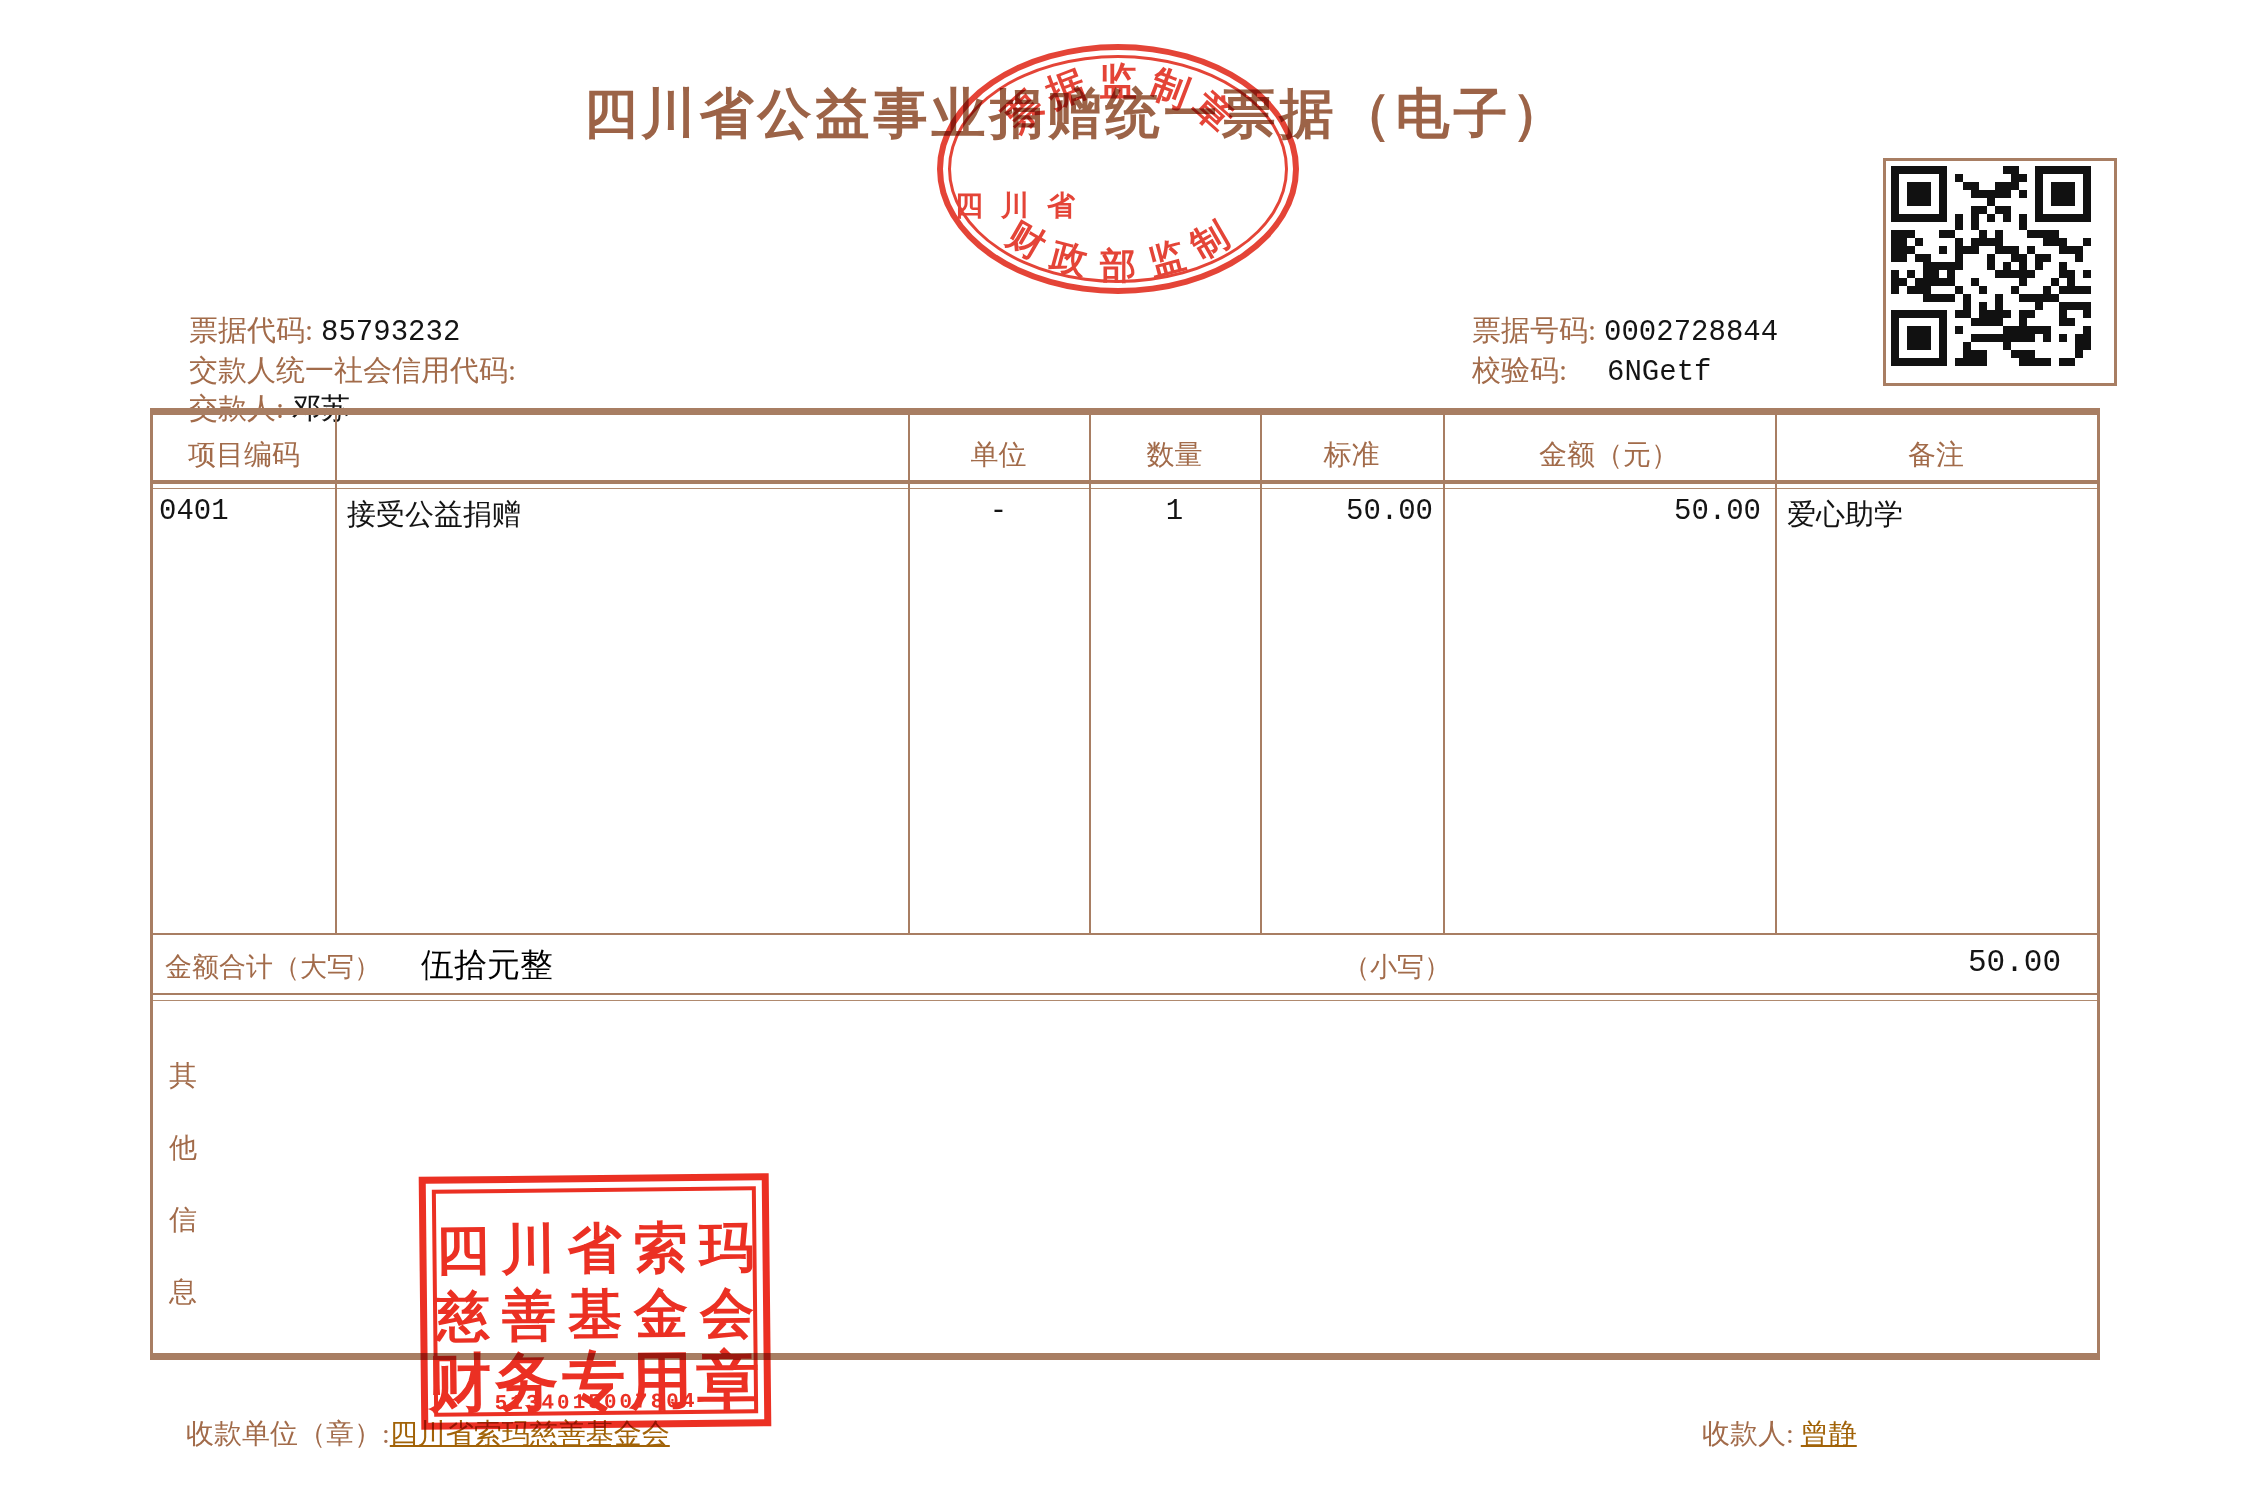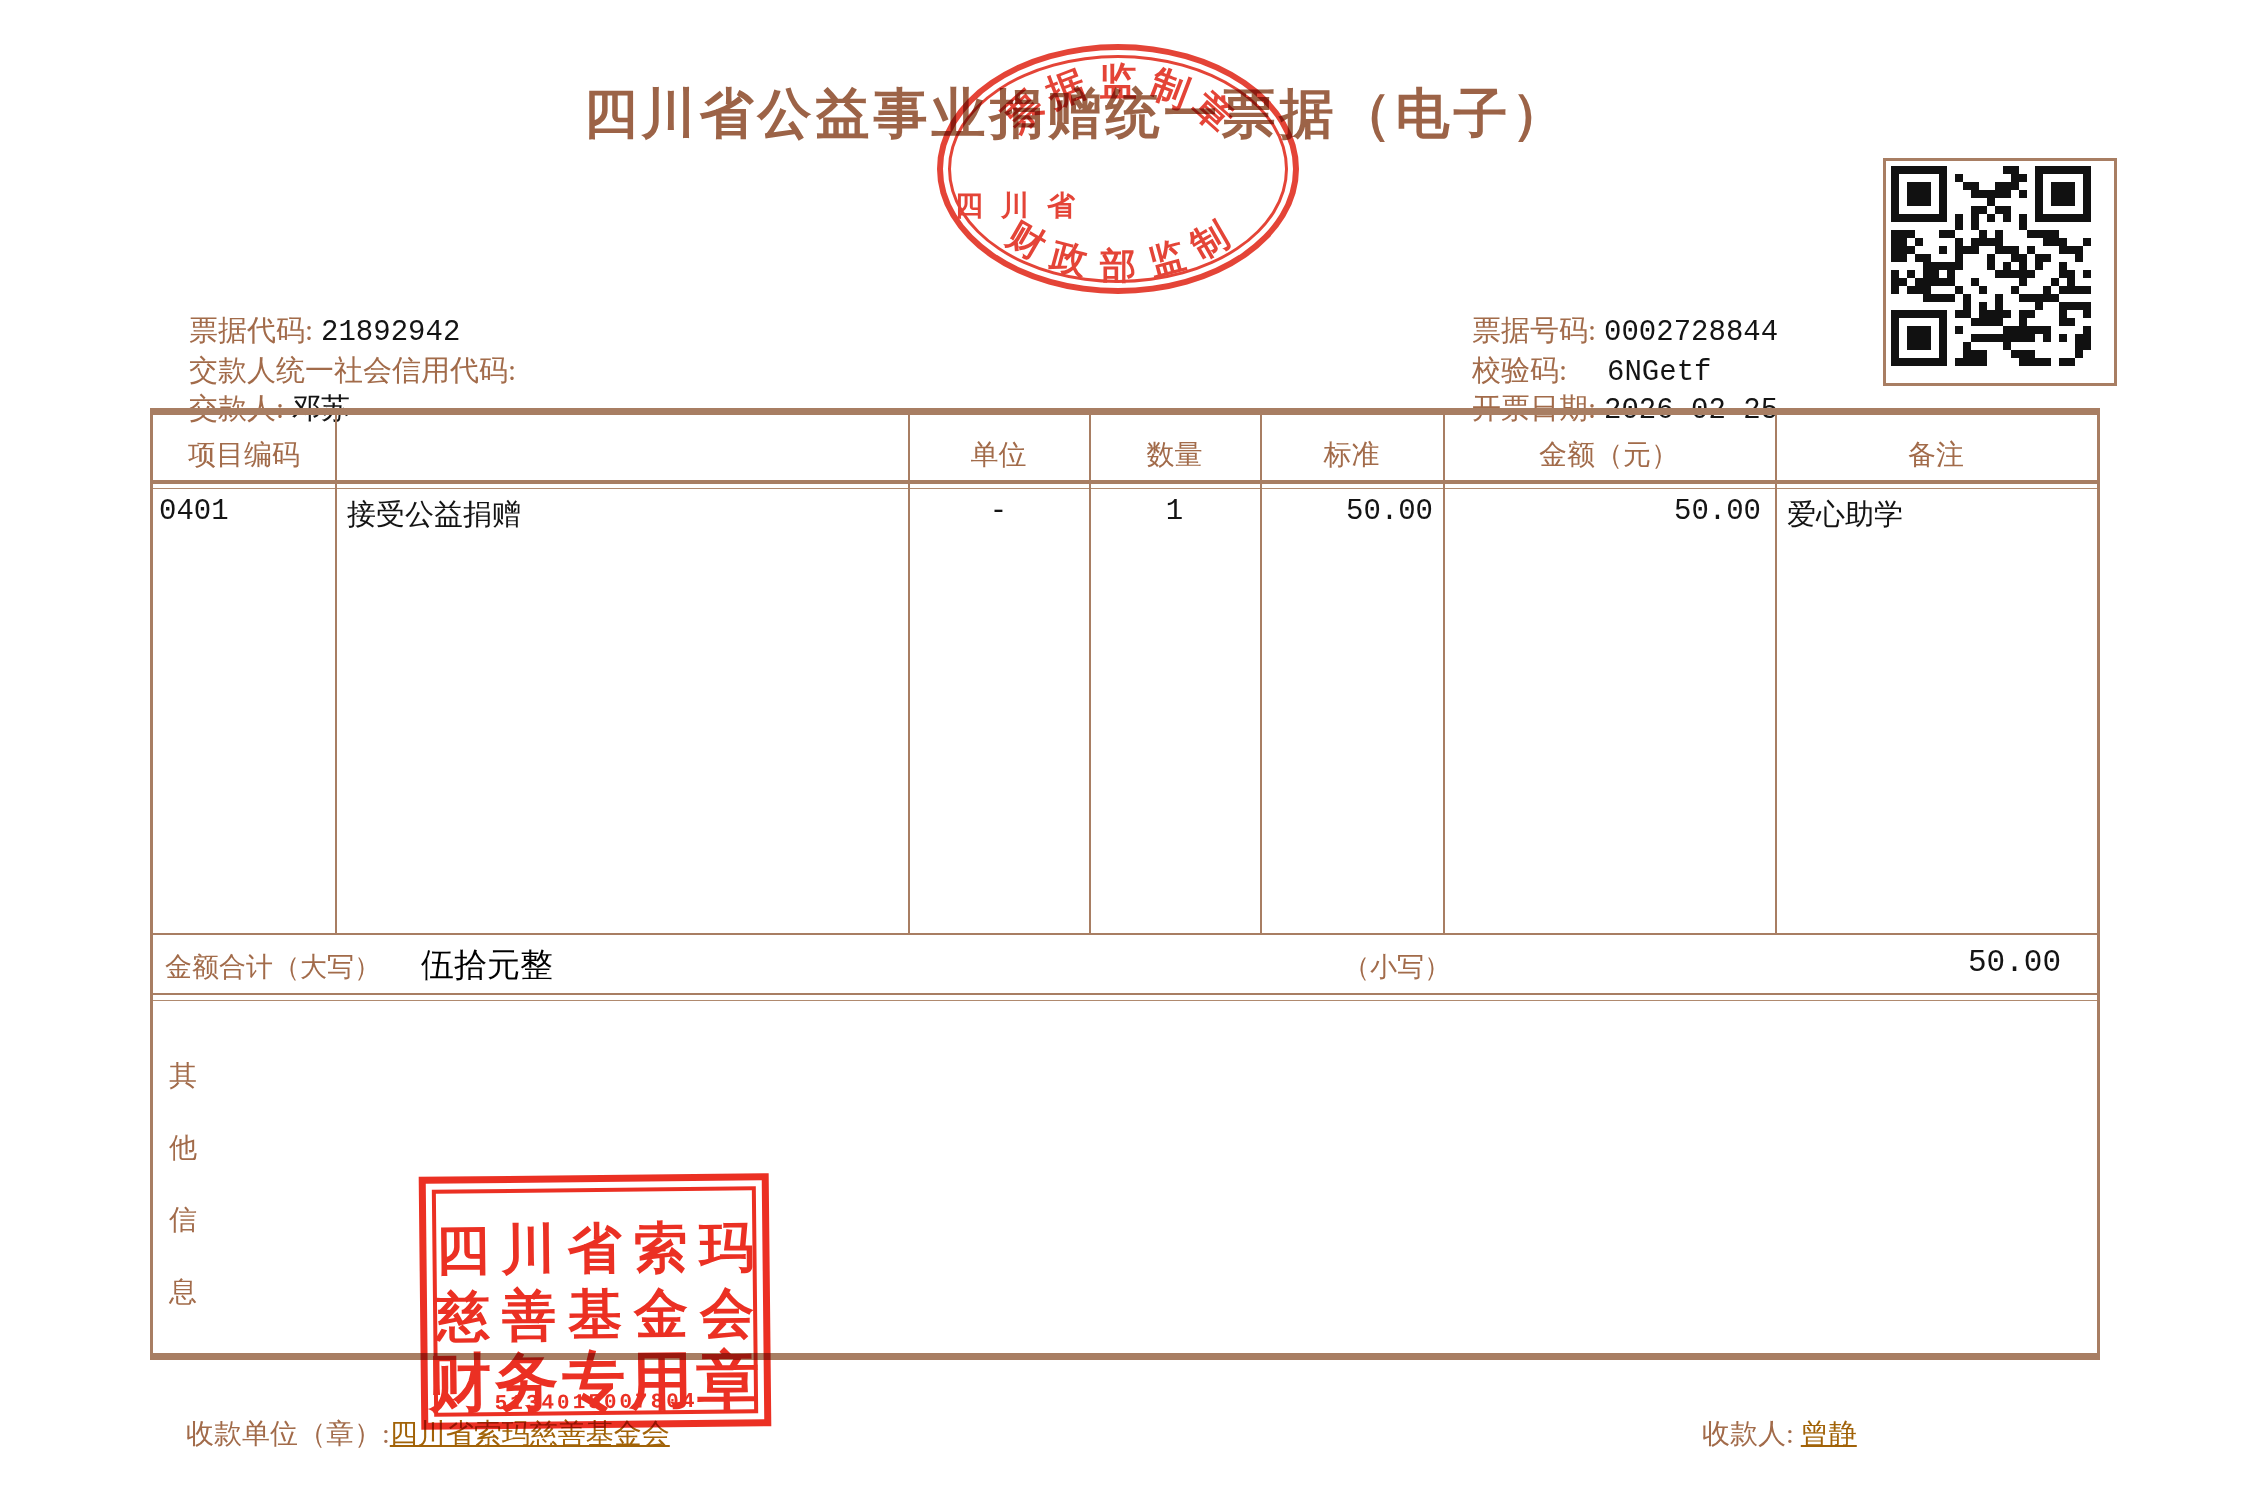--- a/index.html
+++ b/index.html
@@ -394,37 +394,34 @@
         <rect x="88" y="192" width="8" height="8" fill="#111"></rect>
         <rect x="128" y="192" width="8" height="8" fill="#111"></rect>
         <rect x="136" y="192" width="8" height="8" fill="#111"></rect>
         <rect x="144" y="192" width="8" height="8" fill="#111"></rect>
         <rect x="152" y="192" width="8" height="8" fill="#111"></rect>
         <rect x="168" y="192" width="8" height="8" fill="#111"></rect>
         <rect x="176" y="192" width="8" height="8" fill="#111"></rect>
       </svg></div>
 
   <div class="info-line" style="left:160px;top:278px">
-    <span class="lab">票据代码:</span><span class="val mono">21892942</span>
+    <span class="lab">票据代码:</span><span class="val mono">85793232</span>
   </div>
   <div class="info-line" style="left:160px;top:318px">
     <span class="lab">交款人统一社会信用代码:</span><span class="val mono"></span>
   </div>
   <div class="info-line" style="left:160px;top:356px">
     <span class="lab">交款人:</span><span class="val">邓苏</span>
   </div>
 
   <div class="info-line" style="left:1443px;top:278px">
     <span class="lab">票据号码:</span><span class="val mono">0002728844</span>
   </div>
   <div class="info-line" style="left:1443px;top:318px">
     <span class="lab">校验码:</span><span class="val mono gap">6NGetf</span>
-  </div>
-  <div class="info-line" style="left:1443px;top:356px">
-    <span class="lab">开票日期:</span><span class="val mono">2026-02-25</span>
   </div>
 
   <div id="tablebox">
     <div class="inner">
 
       <div class="hcell" style="left:0;width:182px">项目编码</div>
       <div class="hcell" style="left:755px;width:181px">单位</div>
       <div class="hcell" style="left:936px;width:171px">数量</div>
       <div class="hcell" style="left:1107px;width:183px">标准</div>
       <div class="hcell" style="left:1290px;width:332px">金额（元）</div>

